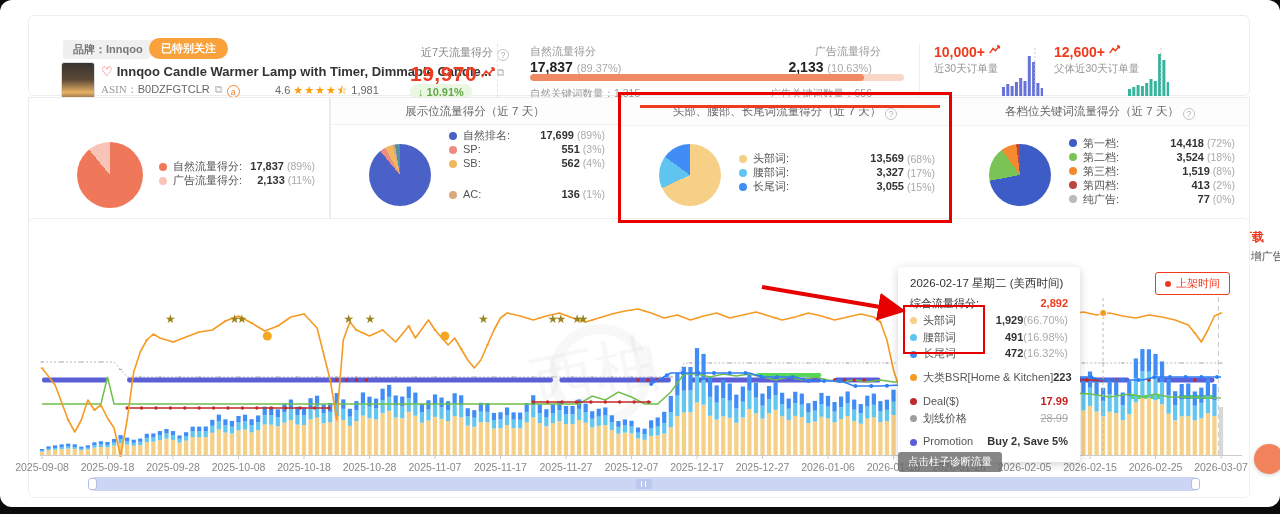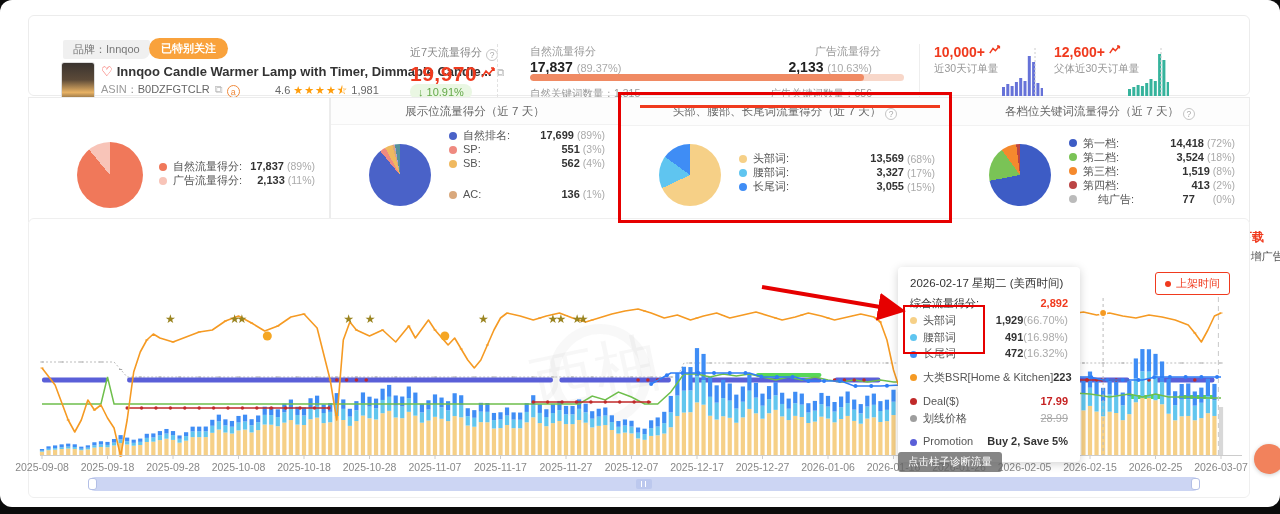--- a/index.html
+++ b/index.html
@@ -2,35 +2,35 @@
 <html><head>
 <meta charset="utf-8">
 <style>
   html,body{margin:0;padding:0;background:#0b0b0b;}
   *{box-sizing:border-box;font-family:"Liberation Sans","DejaVu Sans",sans-serif;}
   .stage{position:relative;width:1280px;height:514px;background:#0b0b0b;overflow:hidden;}
   .app{position:absolute;left:0;top:0;width:1280px;height:507px;background:#fff;border-radius:12px;overflow:hidden;}
   .abs{position:absolute;}
   
   .card{position:absolute;background:#fff;border:1px solid #ececec;border-radius:6px;}
-  .tag{position:absolute;left:34px;top:24px;background:#f0f0f0;color:#777;font-size:11px;padding:2px 10px;border-radius:2px 2px 8px 2px;}
+  .tag{position:absolute;left:34px;top:24px;background:#f0f0f0;color:#777;font-size:11px;padding:2px 10px;border-radius:2px 2px 8px 2px;font-weight:bold;}
   .follow-pill{position:absolute;left:120px;top:22px;background:#f9a23c;color:#fff;font-size:11px;padding:3px 12px;border-radius:11px;font-weight:600;}
   .pimg{position:absolute;left:32px;top:46px;width:34px;height:44px;border-radius:3px;background:linear-gradient(180deg,#3a3430 0%,#5c4a38 40%,#e8b264 70%,#2e2722 100%);border:1px solid #ddd;}
   .heart{color:#f4473f;font-size:13px;margin-right:4px;}
   .ptitle{position:absolute;left:72px;top:48px;font-size:13px;color:#333;font-weight:600;width:360px;white-space:nowrap;}
   .copyic{color:#bbb;font-size:11px;font-weight:400;margin-left:5px;}
   .meta{position:absolute;font-size:11px;color:#666;white-space:nowrap;}
-  .meta .lb{color:#999;}
+  .meta .lb{color:#999;font-family:Liberation Serif, serif;}
   .stars{color:#ff9d0b;font-size:11px;letter-spacing:1px;}
   .abadge{display:inline-block;width:13px;height:13px;line-height:12px;text-align:center;border:1px solid #f08a3c;color:#f08a3c;border-radius:50%;font-size:9px;margin-left:4px;vertical-align:-2px;}
   .helpq{display:inline-block;width:12px;height:12px;line-height:11px;text-align:center;border:1px solid #c5c5c5;color:#aaa;border-radius:50%;font-size:8.5px;margin-left:4px;vertical-align:-2px;background:#fff;}
-  .score-label{position:absolute;left:381px;top:29px;font-size:11px;color:#888;}
+  .score-label{position:absolute;left:392px;top:29px;font-size:11px;color:#888;}
   .score-val{position:absolute;left:381px;top:44px;font-size:21px;font-weight:700;color:#f03a1e;letter-spacing:.5px;}
   .trendic{display:inline-block;vertical-align:2px;margin-left:4px;}
-  .delta-pill{position:absolute;left:381px;top:68px;background:#eaf7e3;color:#63a848;font-size:11px;font-weight:400;padding:2px 8px;border-radius:10px;}
+  .delta-pill{position:absolute;left:381px;top:68px;background:#eaf7e3;color:#63a848;font-size:11px;font-weight:700;padding:2px 8px;border-radius:10px;}
   .vdiv-dot{position:absolute;border-left:1px dashed #e2e2e2;}
   .vdiv{position:absolute;border-left:1px solid #eee;}
   .nat-label{position:absolute;font-size:11px;color:#999;}
   .nat-val{position:absolute;font-size:14px;font-weight:700;color:#222;}
   .nat-val .pct{font-weight:400;color:#aaa;font-size:11px;}
   .pbar{position:absolute;left:501px;top:58px;width:374px;height:7px;border-radius:4px;background:#f8d7c9;overflow:hidden;}
   .pbar>i{display:block;height:100%;background:#f08a63;border-radius:4px;}
   .kwline{position:absolute;font-size:10.5px;color:#999;}
   .ord-val{font-size:14px;font-weight:700;color:#f03a1e;}
   .ord-lb{font-size:10.5px;color:#999;margin-top:2px;}
@@ -280,21 +280,21 @@
               <span class="lab">第三档:</span>
               <span class="val">1,519</span>
               <span class="pc">(8%)</span>
             </div>
             <div class="prow" style="margin: 3px 0px;">
               <span class="dot" style="background:#bb4444"></span>
               <span class="lab">第四档:</span>
               <span class="val">413</span>
               <span class="pc">(2%)</span>
             </div>
-            <div class="prow" style="margin: 3px 0px; gap: 15px;">
+            <div class="prow" style="margin: 3px 0px;">
               <span class="dot" style="background:#bbbbbb"></span>
               <span class="lab">纯广告:</span>
               <span class="val">77</span>
               <span class="pc">(0%)</span>
             </div>
           </div>
         </div>
       </div>
   <div class="redbox" style="left:618px;top:92px;width:334px;height:131px;"></div>
   <div class="redline" style="left:640px;top:105px;width:300px;"></div>

